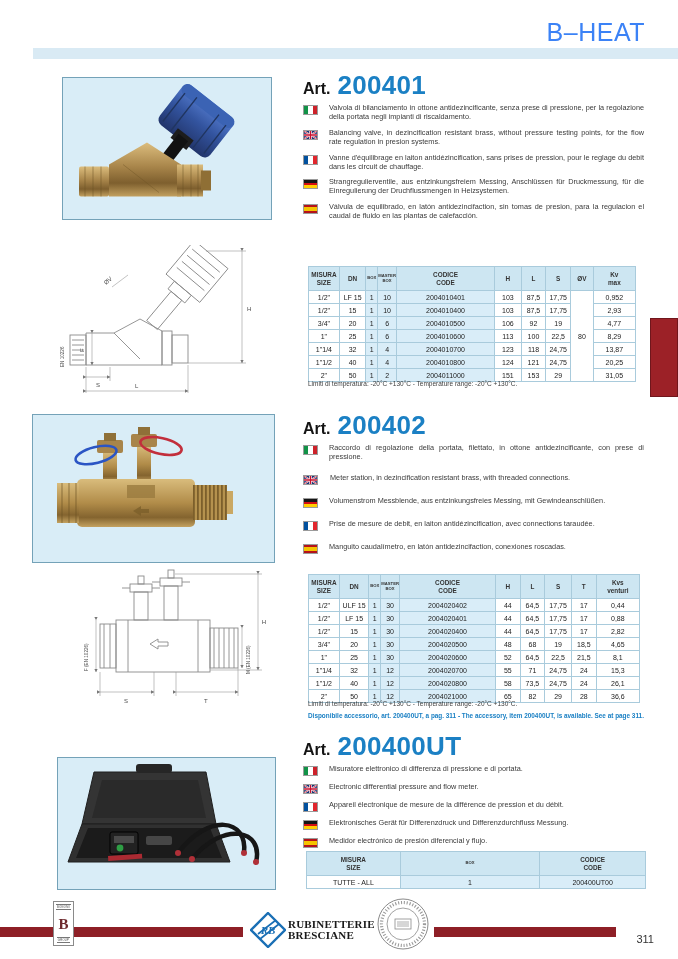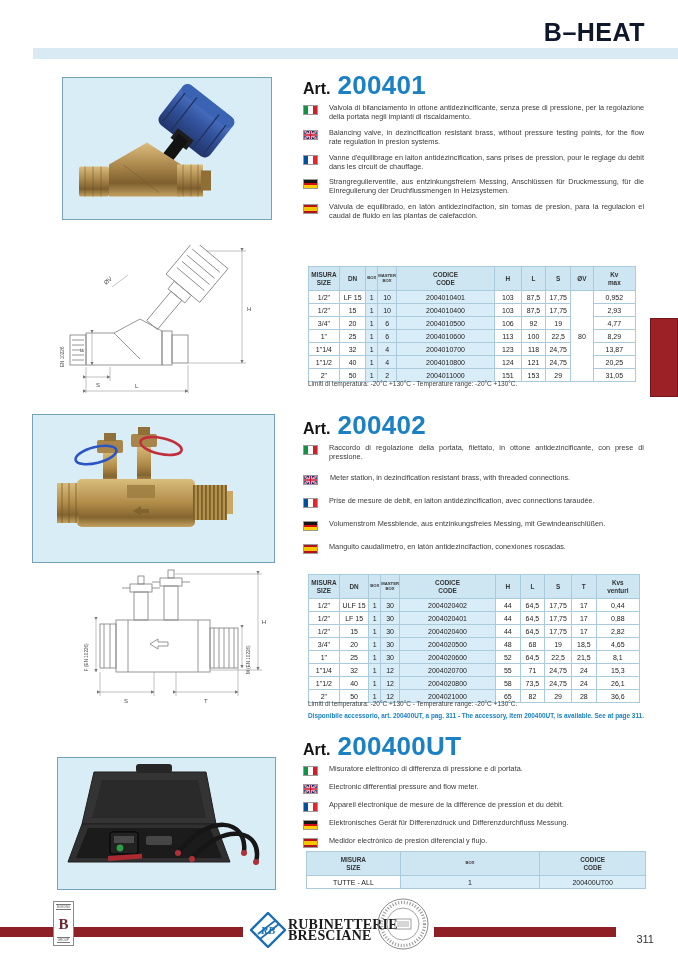--- a/index.html
+++ b/index.html
@@ -1,21 +1,21 @@
 <!DOCTYPE html>
 <html><head>
 <meta charset="utf-8">
 <style>
   html,body{margin:0;padding:0;background:#fff;}
   #page{position:relative;width:678px;height:959px;background:#fff;overflow:hidden;
         font-family:"Liberation Sans",sans-serif;}
   .abs{position:absolute;}
 
   
-  .brand{top:18px;right:33px;font-size:25px;font-weight:700;color:#0f172a;letter-spacing:.5px;}
+  .brand{top:18px;right:33px;font-size:25px;font-weight:400;color:#3b82f6;letter-spacing:.5px;}
   .band{top:48px;left:33px;width:645px;height:11px;background:#d9eaf4;}
 
   
   .photo-box{background:#d9edf7;border:1px solid #74a2b8;}
   .photo-box svg{display:block;width:100%;height:100%;}
 
   
   .art-heading{display:flex;align-items:baseline;gap:7px;}
   .art-label{font-size:16px;font-weight:700;color:#141414;}
   .art-number{font-size:26px;font-weight:700;color:#1b80c4;letter-spacing:.3px;}
@@ -53,21 +53,21 @@
   .dim-label-sm{font-size:4.6px;fill:#4a4a4a;font-family:"Liberation Sans",sans-serif;}
 
   
   .foot-bar{height:10px;background:#8e1f26;top:927px;}
   .bonomi{left:53px;top:901px;width:21px;height:45px;border:1px solid #8a8a8a;background:#fff;
           display:flex;flex-direction:column;align-items:center;justify-content:space-between;
           padding:2px 0;box-sizing:border-box;z-index:2;}
   .bonomi-tiny{font-size:2.6px;letter-spacing:.4px;color:#333;border-top:.5px solid #777;border-bottom:.5px solid #777;padding:.5px 1px;}
   .bonomi-b{font-size:15px;font-weight:700;font-family:"Liberation Serif",serif;color:#6e2a2e;line-height:14px;}
   .rb-company{left:288px;top:919px;font-family:"Liberation Serif",serif;font-weight:700;
-              font-size:14px;line-height:11px;color:#1a1a1a;letter-spacing:.2px;}
+              font-size:11px;line-height:11px;color:#1a1a1a;letter-spacing:.2px;}
   .page-number{right:24px;top:933px;font-size:11px;color:#333;}
 </style>
 </head>
 <body>
 
 <div id="page">
 
   <div class="abs brand">B–HEAT</div>
   <div class="abs band"></div>
 
@@ -367,26 +367,26 @@
             <rect width="60" height="36" fill="#012169"></rect>
             <path d="M0,0 60,36 M60,0 0,36" stroke="#fff" stroke-width="8"></path>
             <path d="M0,0 60,36 M60,0 0,36" stroke="#c8102e" stroke-width="3.5"></path>
             <path d="M30,0 V36 M0,18 H60" stroke="#fff" stroke-width="12"></path>
             <path d="M30,0 V36 M0,18 H60" stroke="#c8102e" stroke-width="6"></path>
           </svg>
         </span>
       <p class="desc-text">Meter station, in dezincification resistant brass, with threaded connections.</p>
     </div>
     <div class="desc-row" style="margin-bottom:12px;">
+      <span class="flag flag-de"></span>
+      <p class="desc-text">Volumenstrom Messblende, aus entzinkungsfreies Messing, mit Gewindeanschlüßen.</p>
+    </div>
+    <div class="desc-row" style="margin-bottom:12px;">
       <span class="flag flag-fr"></span>
       <p class="desc-text">Prise de mesure de debit, en laiton antidézincification, avec connections taraudée.</p>
-    </div>
-    <div class="desc-row" style="margin-bottom:12px;">
-      <span class="flag flag-de"></span>
-      <p class="desc-text">Volumenstrom Messblende, aus entzinkungsfreies Messing, mit Gewindeanschlüßen.</p>
     </div>
     <div class="desc-row">
       <span class="flag flag-es"></span>
       <p class="desc-text">Manguito caudalímetro, en latón antidezincifaction, conexiones roscadas.</p>
     </div>
   </div>
 
   <div class="abs drawing" style="left:80px;top:566px;">
     <svg width="190" height="158" viewBox="0 0 190 158">
       <defs>

